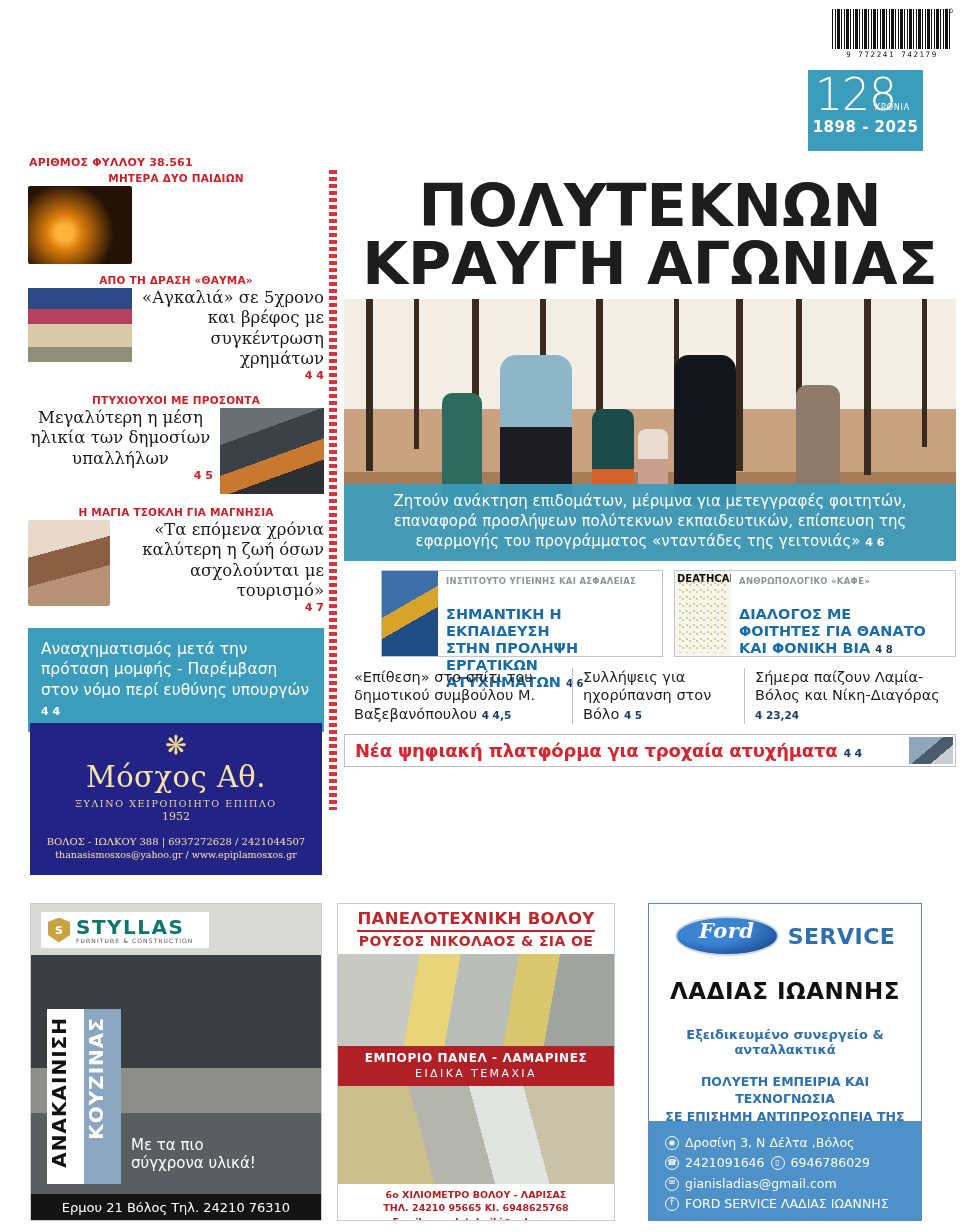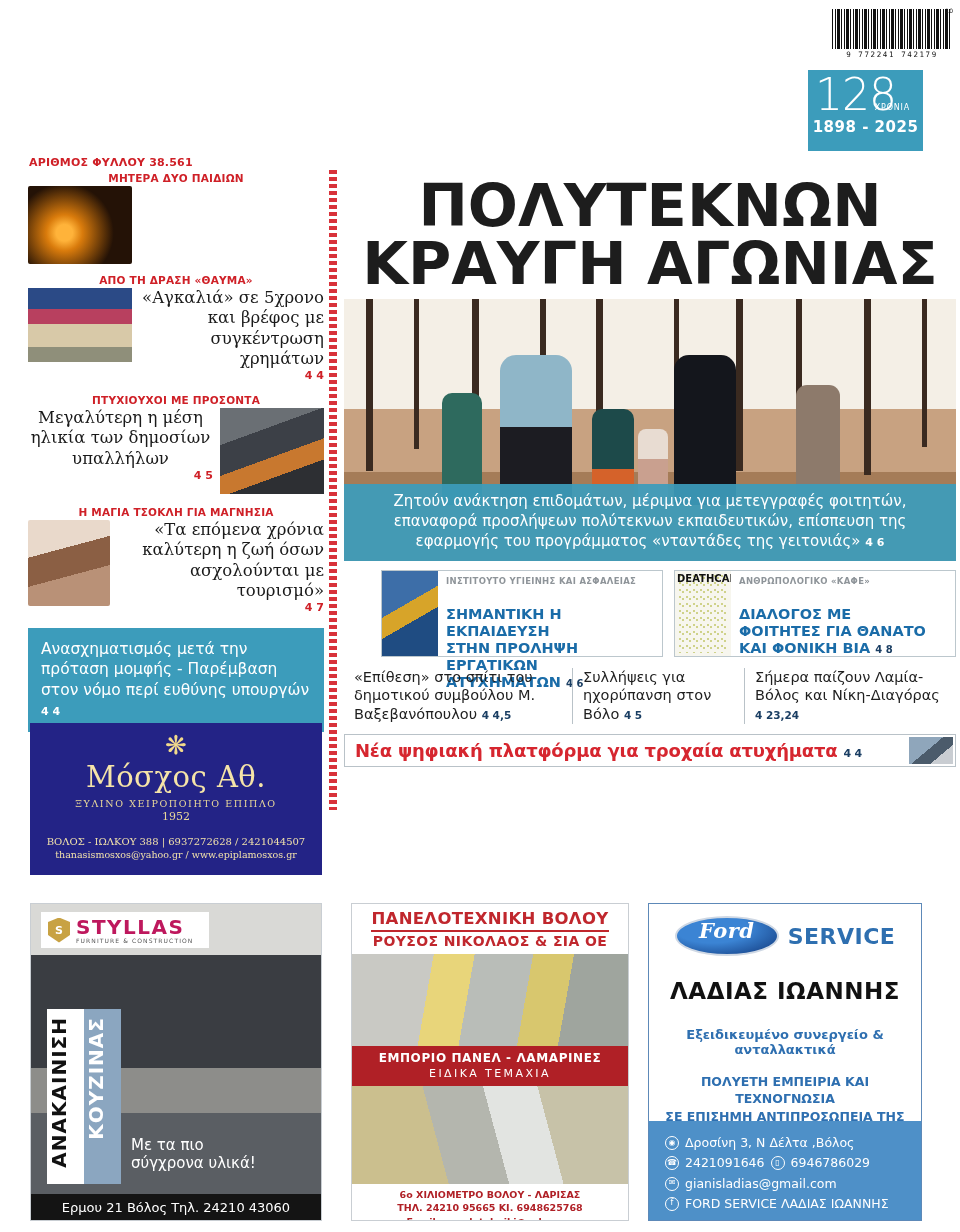--- a/index.html
+++ b/index.html
@@ -136,34 +136,34 @@
   .dbanner-img { position:absolute; right:2px; top:2px; width:44px; height:27px;
      background:linear-gradient(140deg,#8fa6bb 0 45%,#4b5b6b 45% 70%,#c9cdd2 70%); }
 
   
   .ad-styllas { position:absolute; left:30px; top:903px; width:292px; height:318px;
      border:1px solid #c9ced3; background:#2f3338; overflow:hidden; }
   .st-logo { position:absolute; left:10px; top:8px; width:168px; height:36px; background:#fff;
      display:flex; align-items:center; gap:6px; padding-left:7px; }
   .st-shield { width:22px; height:25px; background:#c8a243; clip-path:polygon(50% 0,100% 18%,100% 70%,50% 100%,0 70%,0 18%); 
      color:#fff; font-size:11px; font-weight:bold; display:flex; align-items:center; justify-content:center;}
-  .st-name { font-size:20px; font-weight:bold; letter-spacing:1.5px; color:#be185d; line-height:1; }
+  .st-name { font-size:20px; font-weight:bold; letter-spacing:1.5px; color:#0f766e; line-height:1; }
   .st-tag { font-size:6px; letter-spacing:1.1px; color:#555; }
   .st-kitchen { position:absolute; inset:0;
      background:linear-gradient(180deg,#d9d9d6 0 16%,#3a3d42 16% 52%,#8d8d8a 52% 66%,#5a5e63 66%); }
   .st-vbar { position:absolute; left:16px; top:105px; width:74px; height:175px; display:flex; }
   .st-v1 { width:37px; background:#fff; color:#111; }
   .st-v2 { width:37px; background:#8ba6c0; color:#fff; }
   .st-vtxt { writing-mode:vertical-rl; transform:rotate(180deg); font-size:20px; font-weight:bold;
      letter-spacing:1px; padding:8px 0; text-align:center; width:100%; }
   .st-slogan { position:absolute; left:100px; bottom:48px; color:#fff; font-size:15px; line-height:1.2; }
   .st-foot { position:absolute; left:0; right:0; bottom:0; height:26px; background:#141414; color:#fff;
      font-size:13px; display:flex; align-items:center; justify-content:center; }
 
-  .ad-panel { position:absolute; left:351px; top:903px; width:278px; height:318px;
+  .ad-panel { position:absolute; left:337px; top:903px; width:278px; height:318px;
      border:1px solid #c9ced3; background:#fff; text-align:center; overflow:hidden; }
   .pn-t1 { font-size:16.5px; font-weight:bold; color:#c0272d; letter-spacing:.3px; margin-top:5px; }
   .pn-rule { height:1.5px; background:#c0272d; width:86%; margin:2px auto 1px; }
   .pn-t2 { font-size:14px; font-weight:bold; color:#c0272d; letter-spacing:.4px; }
   .pn-ph1 { height:92px; margin-top:5px;
      background:linear-gradient(100deg,#c9c9c4 0 28%,#e8d57a 28% 42%,#b9bdb8 42% 62%,#d8c76e 62% 76%,#9fa59e 76%); }
   .pn-band { background:#b02026; color:#fff; padding:5px 0 6px; }
   .pn-b1 { font-size:12px; font-weight:bold; letter-spacing:.6px; }
   .pn-b2 { font-size:11px; letter-spacing:2.4px; margin-top:2px; }
   .pn-ph2 { height:98px;
@@ -363,21 +363,21 @@
           <div class="st-vtxt">ΑΝΑΚΑΙΝΙΣΗ</div>
         </div>
       <div class="st-v2">
           <div class="st-vtxt">ΚΟΥΖΙΝΑΣ</div>
         </div>
     </div>
     <div class="st-slogan">
       <div>Με τα πιο</div>
       <div>σύγχρονα υλικά!</div>
     </div>
-    <div class="st-foot">Ερμου 21 Βόλος Τηλ. 24210 43060</div>
+    <div class="st-foot">Ερμου 21 Βόλος Τηλ. 24210 76310</div>
   </div>
 
   <div class="ad-panel">
     <div class="pn-t1">ΠΑΝΕΛΟΤΕΧΝΙΚΗ ΒΟΛΟΥ</div>
     <div class="pn-rule"></div>
     <div class="pn-t2">ΡΟΥΣΟΣ ΝΙΚΟΛΑΟΣ &amp; ΣΙΑ ΟΕ</div>
     <div class="pn-ph1"></div>
     <div class="pn-band">
       <div class="pn-b1">ΕΜΠΟΡΙΟ ΠΑΝΕΛ - ΛΑΜΑΡΙΝΕΣ</div>
       <div class="pn-b2">ΕΙΔΙΚΑ ΤΕΜΑΧΙΑ</div>

